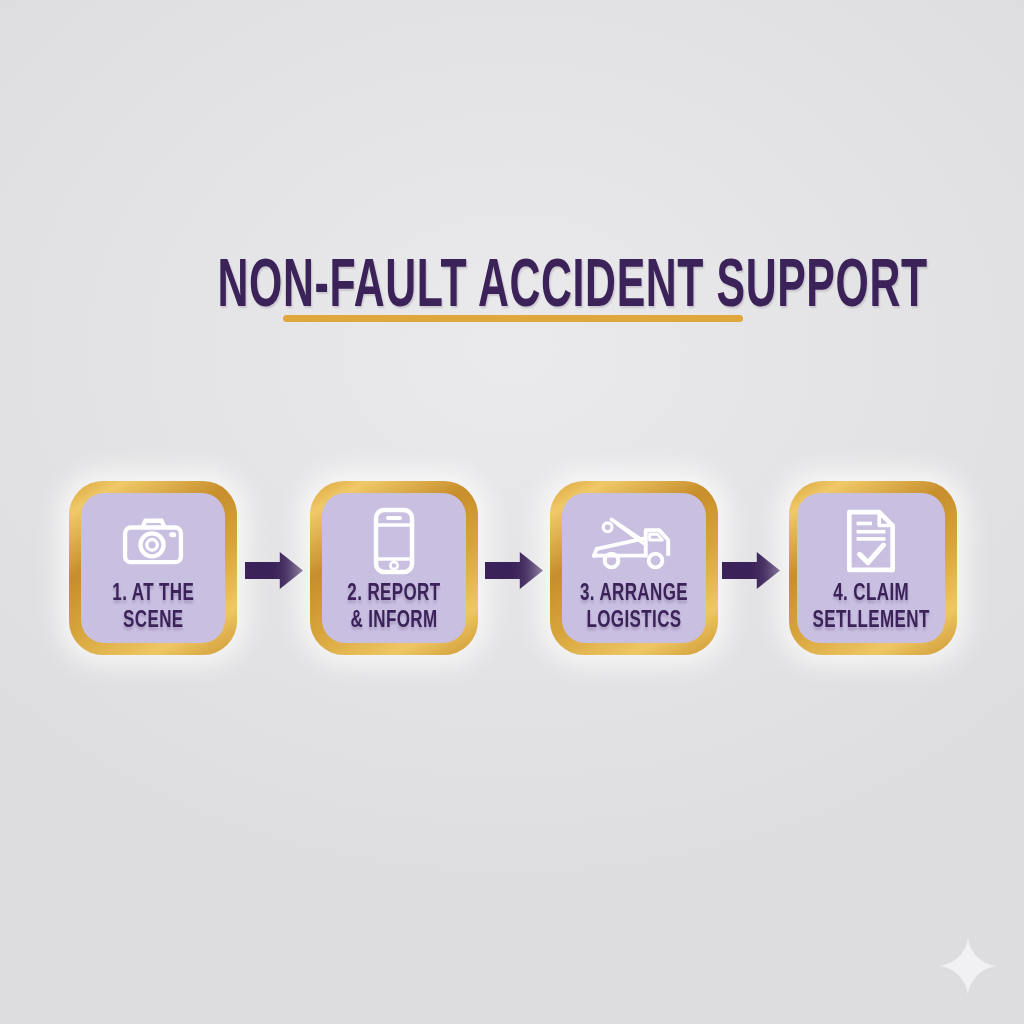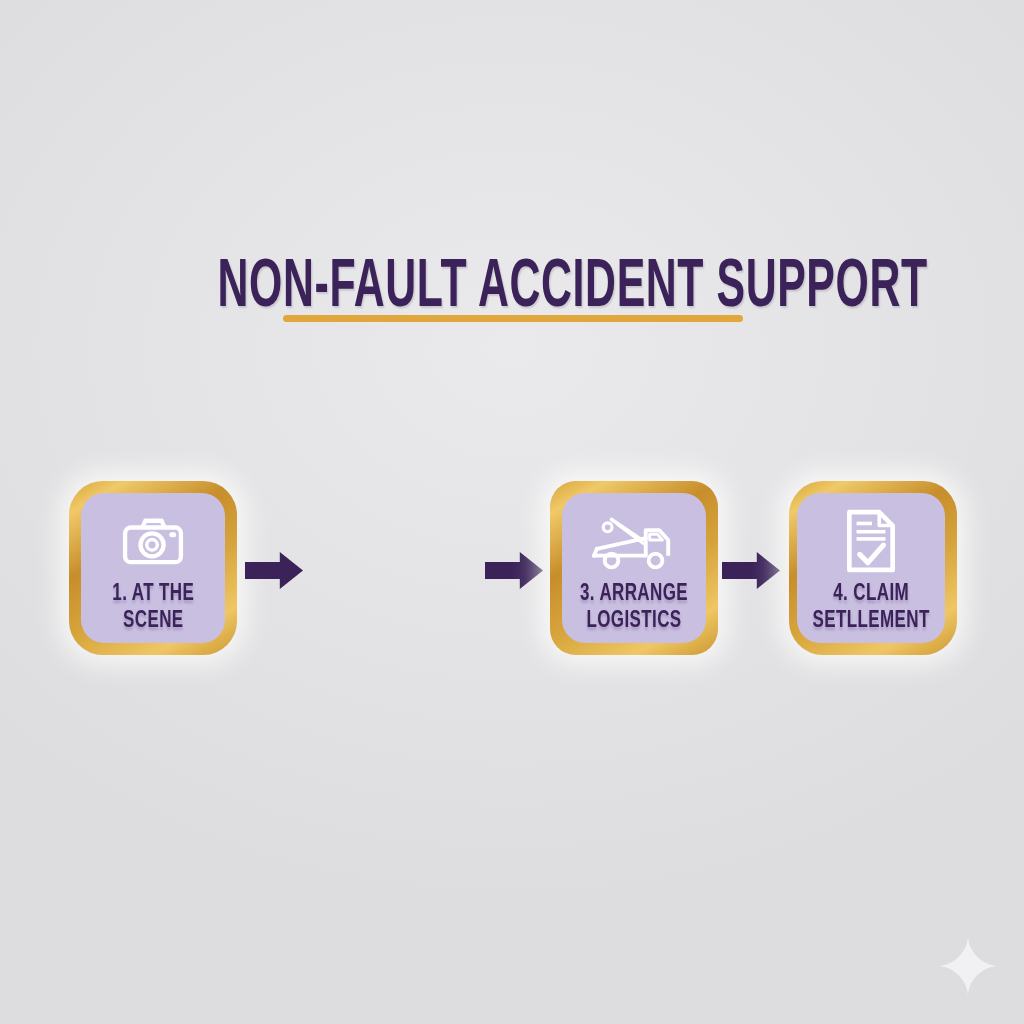--- a/index.html
+++ b/index.html
@@ -39,21 +39,21 @@
     box-sizing:border-box;
     padding:12px;
     border-radius:34px;
     background:linear-gradient(150deg,
       #d8a53a 0%, #f0c968 12%, #c78e2b 36%,
       #d7a43c 58%, #eec764 82%, #cd9832 100%);
     box-shadow:0 0 26px 10px rgba(255,255,255,0.75);
   }
   .step-box.p1{left:69px;}
   .step-box.p2{left:310px;}
-  .step-box.p3{left:550px;border-radius:26px;}
+  .step-box.p3{left:550px;}
   .step-box.p4{left:789px;padding-left:8px;}
   .step-inner{
     width:100%;height:100%;
     border-radius:23px;
     background:#c9bfe1;
     display:flex;flex-direction:column;align-items:center;
   }
   .icon-slot{
     height:72px;margin-top:12px;
     display:flex;align-items:center;justify-content:center;
@@ -109,20 +109,37 @@
       </div>
       <div class="step-label">
         <div>1. AT THE</div>
         <div>SCENE</div>
       </div>
     </div>
   </div>
 
   <div class="flow-arrow a1"></div>
 
+  <div class="step-box p2">
+    <div class="step-inner">
+      <div class="icon-slot">
+        <svg width="42" height="68" viewBox="0 0 42 68" fill="none">
+          <rect x="3" y="3" width="36" height="62" rx="8" stroke="#fff" stroke-width="4.5"></rect>
+          <line x1="15" y1="11" x2="27" y2="11" stroke="#fff" stroke-width="4" stroke-linecap="round"></line>
+          <line x1="4" y1="18" x2="38" y2="18" stroke="#fff" stroke-width="3.5"></line>
+          <line x1="4" y1="52" x2="38" y2="52" stroke="#fff" stroke-width="3.5"></line>
+          <circle cx="21" cy="58.5" r="3.6" stroke="#fff" stroke-width="2.6"></circle>
+        </svg>
+      </div>
+      <div class="step-label">
+        <div>2. REPORT</div>
+        <div>&amp; INFORM</div>
+      </div>
+    </div>
+  </div>
 
   <div class="flow-arrow a2"></div>
 
   <div class="step-box p3">
     <div class="step-inner">
       <div class="icon-slot">
         <svg width="86" height="62" viewBox="0 0 88 62" fill="none">
 
           <path d="M6 39 L56 28" stroke="#fff" stroke-width="4" stroke-linecap="round"></path>
           <path d="M3 46 H56" stroke="#fff" stroke-width="4" stroke-linecap="round"></path>

